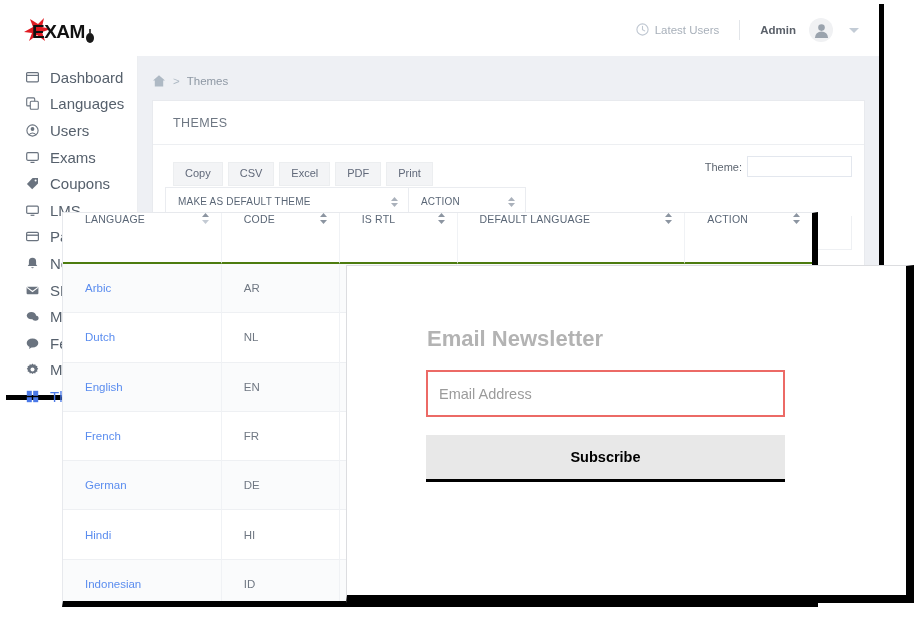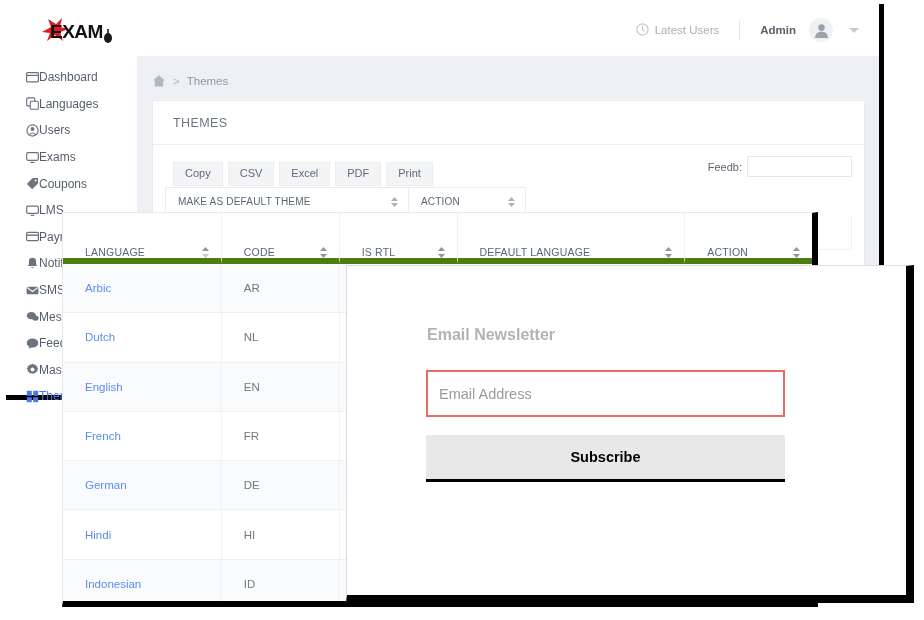--- a/index.html
+++ b/index.html
@@ -34,21 +34,21 @@
   #topbar {
     position: absolute;
     left: 0; top: 0;
     width: 873px;
     height: 52px;
     background: #ffffff;
     border-bottom: 1px solid #eceef1;
   }
   #logo {
     position: absolute;
-    left: 32px;
+    left: 14px;
     top: 12px;
     width: 110px;
     height: 30px;
   }
   #logo svg { display: block; }
 
   #topbar-right {
     position: absolute;
     right: 10px;
     top: 0;
@@ -104,22 +104,23 @@
     background: #ffffff;
     border-right: 1px solid #eceef1;
     padding-top: 8px;
     box-sizing: border-box;
   }
   .nav-item {
     display: flex;
     align-items: center;
     height: 26.6px;
     padding-left: 20px;
+    gap: 11px;
     color: #56606c;
-    font-size: 12px;
+    font-size: 15px;
     white-space: nowrap;
   }
   .nav-item.active { color: #4a79e8; }
   .nav-ico {
     width: 13px;
     height: 13px;
     flex: 0 0 13px;
     display: flex;
     align-items: center;
     justify-content: center;
@@ -248,27 +249,27 @@
     border: 1px solid #e7e9ed;
     border-right: 6px solid #000000;
     border-bottom: 6px solid #000000;
     box-sizing: border-box;
     z-index: 2;
     overflow: hidden;
   }
   .lang-thead { display: flex; height: 51px; background: #ffffff; }
   .lang-th {
     display: flex;
-    align-items: flex-end;
+    align-items: flex-start;
     justify-content: space-between;
     padding: 0 12px 0 22px;
     font-size: 10.5px;
     color: #5a6676;
     letter-spacing: .2px;
-    border-bottom: 6px solid #4d7c0f;
+    border-bottom: 2px solid #4d7c0f;
     border-right: 1px solid #f0f2f5;
     box-sizing: border-box;
   }
   .lang-row { display: flex; height: 49.3px; }
   .lang-row:nth-child(odd) { background: #fafbfc; }
   .lang-row:nth-child(even) { background: #ffffff; }
   .lang-td {
     display: flex;
     align-items: center;
     padding-left: 22px;
@@ -291,21 +292,21 @@
     border: 1px solid #dcdde0;
     border-right: 8px solid #000000;
     border-bottom: 8px solid #000000;
     box-sizing: border-box;
     z-index: 3;
   }
   #nl-title {
     position: absolute;
     left: 80px;
     top: 60px;
-    font-size: 16px;
+    font-size: 22px;
     color: #b3b3b3;
     font-weight: bold;
   }
   #nl-email-input {
     position: absolute;
     left: 79px;
     top: 104px;
     width: 359px;
     height: 47px;
     border: 2px solid #ec6a66;
@@ -526,21 +527,21 @@
 
       <div id="export-buttons">
         <button class="exp-btn">Copy</button>
         <button class="exp-btn">CSV</button>
         <button class="exp-btn">Excel</button>
         <button class="exp-btn">PDF</button>
         <button class="exp-btn">Print</button>
       </div>
 
       <div id="search-wrap">
-        <span id="search-label">Feedb:</span>
+        <span id="search-label">Theme:</span>
         <input id="search-input" type="text" value="" style="">
       </div>
 
       <div id="themes-table">
         <div class="thead-row">
           <div class="th" style="width:243px">
             <span>MAKE AS DEFAULT THEME</span>
             <span class="sort-ico">
               <svg width="7" height="10" viewBox="0 0 7 10">
                   <path d="M3.5 0 L7 4 H0 Z" fill="#aab1bb"></path>

